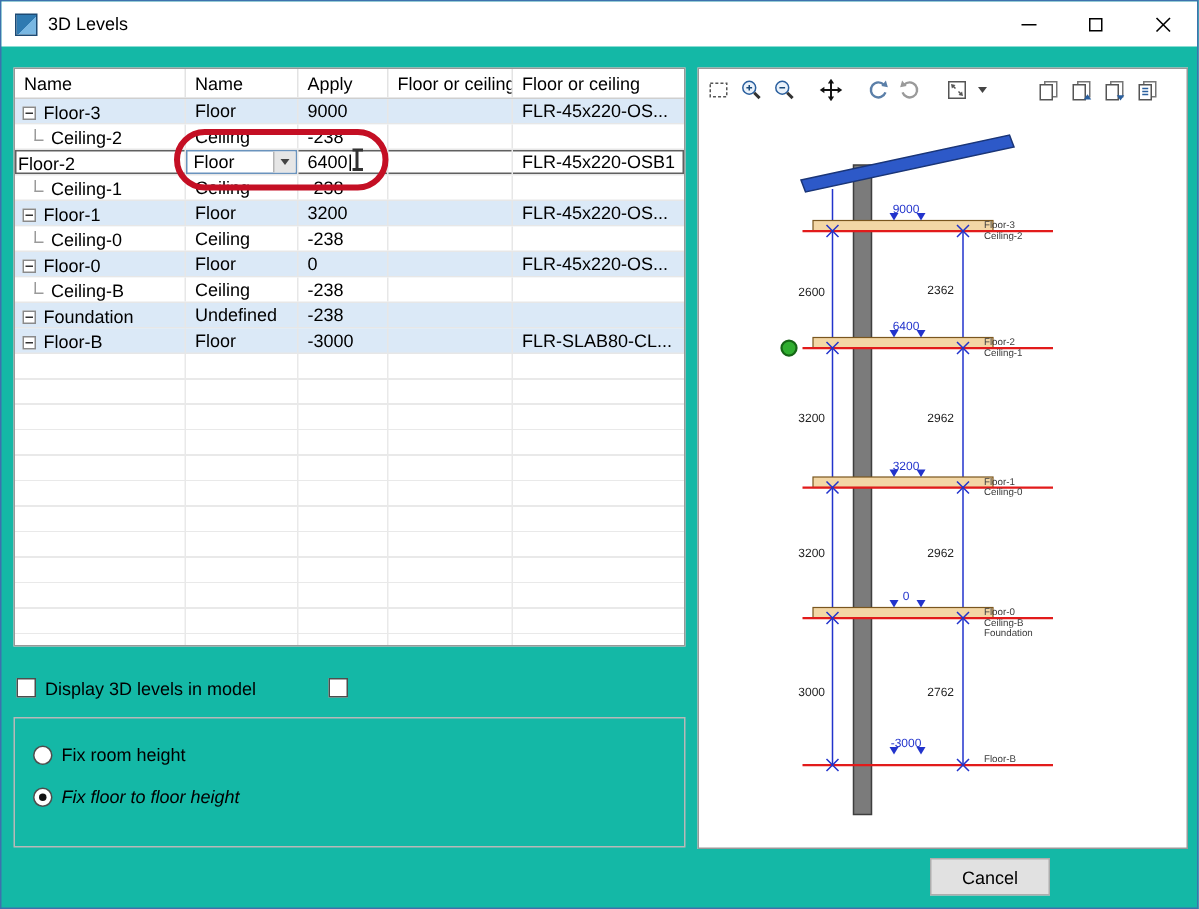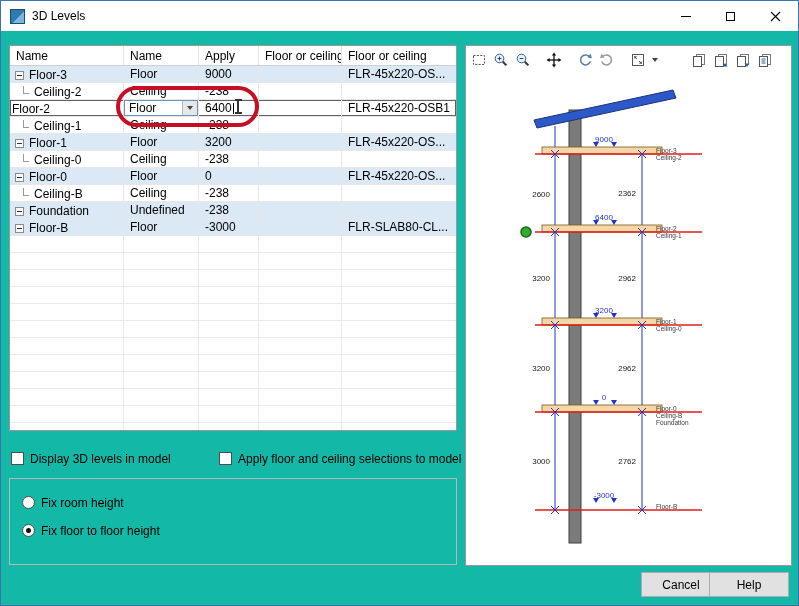--- a/index.html
+++ b/index.html
@@ -62,22 +62,22 @@
            z-index:6; pointer-events:none; }
   .ibeam::before,.ibeam::after { content:""; position:absolute; left:-2.5px; width:7px; height:2px; background:#333; }
   .ibeam::before{ top:-1px; } .ibeam::after{ bottom:-1px; }
 
   
   .chk { position:absolute; top:451px; display:flex; gap:6px; height:16px; }
   .chk-box { width:13px; height:13px; border:1px solid #4d4d4d; background:#fff; flex:none; }
   #chk1 { left:10px; } #chk2 { left:218px; }
   .groupbox { position:absolute; left:8px; top:477px; width:448px; height:87px; border:1px solid #b8b8b8; }
   .gb-legend { position:absolute; top:-8px; left:8px; background:#f0f0f0; padding:0 4px; }
-  .radio-row { position:absolute; left:12px; display:flex; gap:6px; }
-  #radio1 { top:17px; } #radio2 { top:45px; }
+  .radio-row { position:absolute; left:12px; display:flex; align-items:center; gap:6px; }
+  #radio1 { top:17px; } #radio2 { top:45px;font-style:italic; }
   .radio-circ { width:13px; height:13px; border:1px solid #4d4d4d; border-radius:50%;
                 background:#fff; position:relative; flex:none; }
   .radio-circ.sel::after { content:""; position:absolute; inset:3px; border-radius:50%; background:#111; }
 
   
   .preview { position:absolute; left:464px; top:44px; width:327px; height:521px;
              background:#fff; border:1px solid #989898; overflow:hidden; }
   .pv-toolbar { position:absolute; left:2px; top:2px; height:24px; display:flex; align-items:center; z-index:3; }
   .tool { width:22px; height:22px; display:flex; align-items:center; justify-content:center;
           background:transparent; border:none; padding:0; }
@@ -88,21 +88,21 @@
   .pv-label { position:absolute; white-space:nowrap; z-index:2; }
   .elev { width:44px; left:116px; text-align:center; font-size:8px; color:#2233cc; }
   .ldim,.rdim { width:40px; text-align:right; font-size:8px; color:#222; }
   .ldim { left:44px; } .rdim { left:130px;text-align:right; }
   .lvlabels { left:190px; width:75px; font-size:6.5px; line-height:7px; color:#3a3a3a; }
 
   
   .btn { position:absolute; top:571px; width:80px; height:25px; background:#e1e1e1;
          border:1px solid #adadad; font-family:inherit; font-size:12px; color:#000; }
   #btn-ok { left:530px; border:2px solid #0078d7; }
-  #btn-cancel { left:619px;margin-left:21px; }
+  #btn-cancel { left:619px; }
   #btn-help { left:708px; }
 </style>
 </head>
 <body>
 
 <div class="window">
 
   <div class="titlebar">
     <div class="app-icon"></div>
     <div class="title">3D Levels</div>
@@ -257,21 +257,20 @@
 
   <div class="annotation"></div>
   <div class="ibeam"></div>
 
   <label class="chk" id="chk1">
     <span class="chk-box"></span>
     <span>Display 3D levels in model</span>
   </label>
   <label class="chk" id="chk2">
     <span class="chk-box"></span>
-    <span>Apply floor and ceiling selections to model</span>
   </label>
 
   <div class="groupbox">
     <label class="radio-row" id="radio1">
       <span class="radio-circ"></span>
       <span>Fix room height</span>
     </label>
     <label class="radio-row" id="radio2">
       <span class="radio-circ sel"></span>
       <span>Fix floor to floor height</span>
@@ -449,15 +448,14 @@
       <div>Floor-0</div>
         <div>Ceiling-B</div>
         <div>Foundation</div>
     </div>
     <div class="pv-label lvlabels" style="top:457px">
       <div>Floor-B</div>
     </div>
   </div>
 
   <button class="btn" id="btn-cancel">Cancel</button>
-  <button class="btn" id="btn-help">Help</button>
 
 </div>
 
 </body></html>

